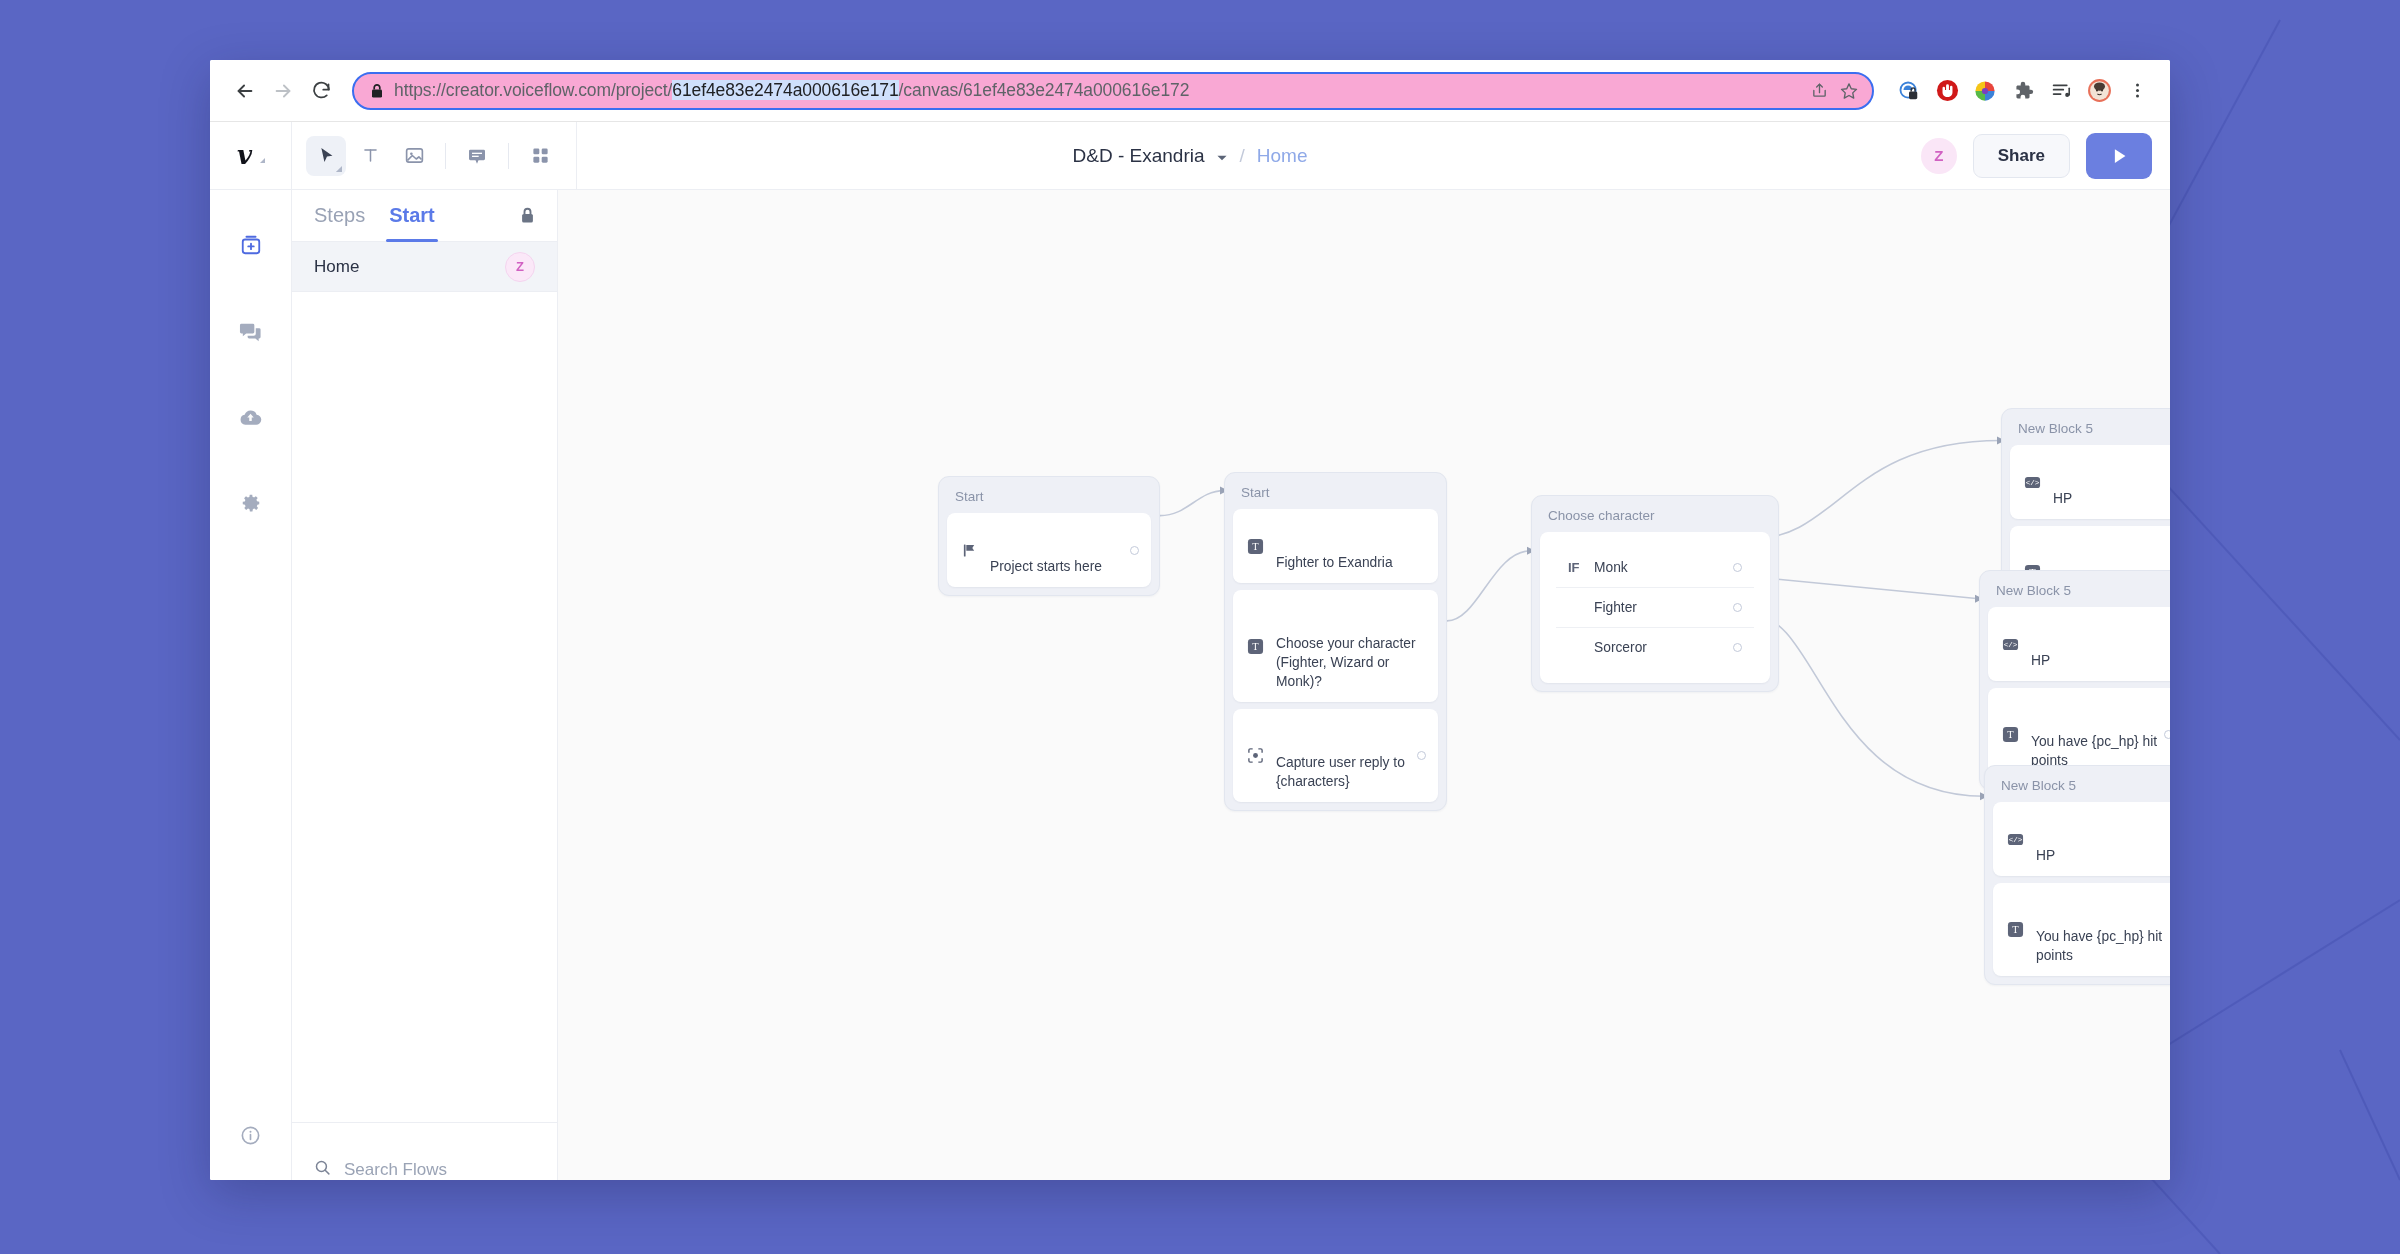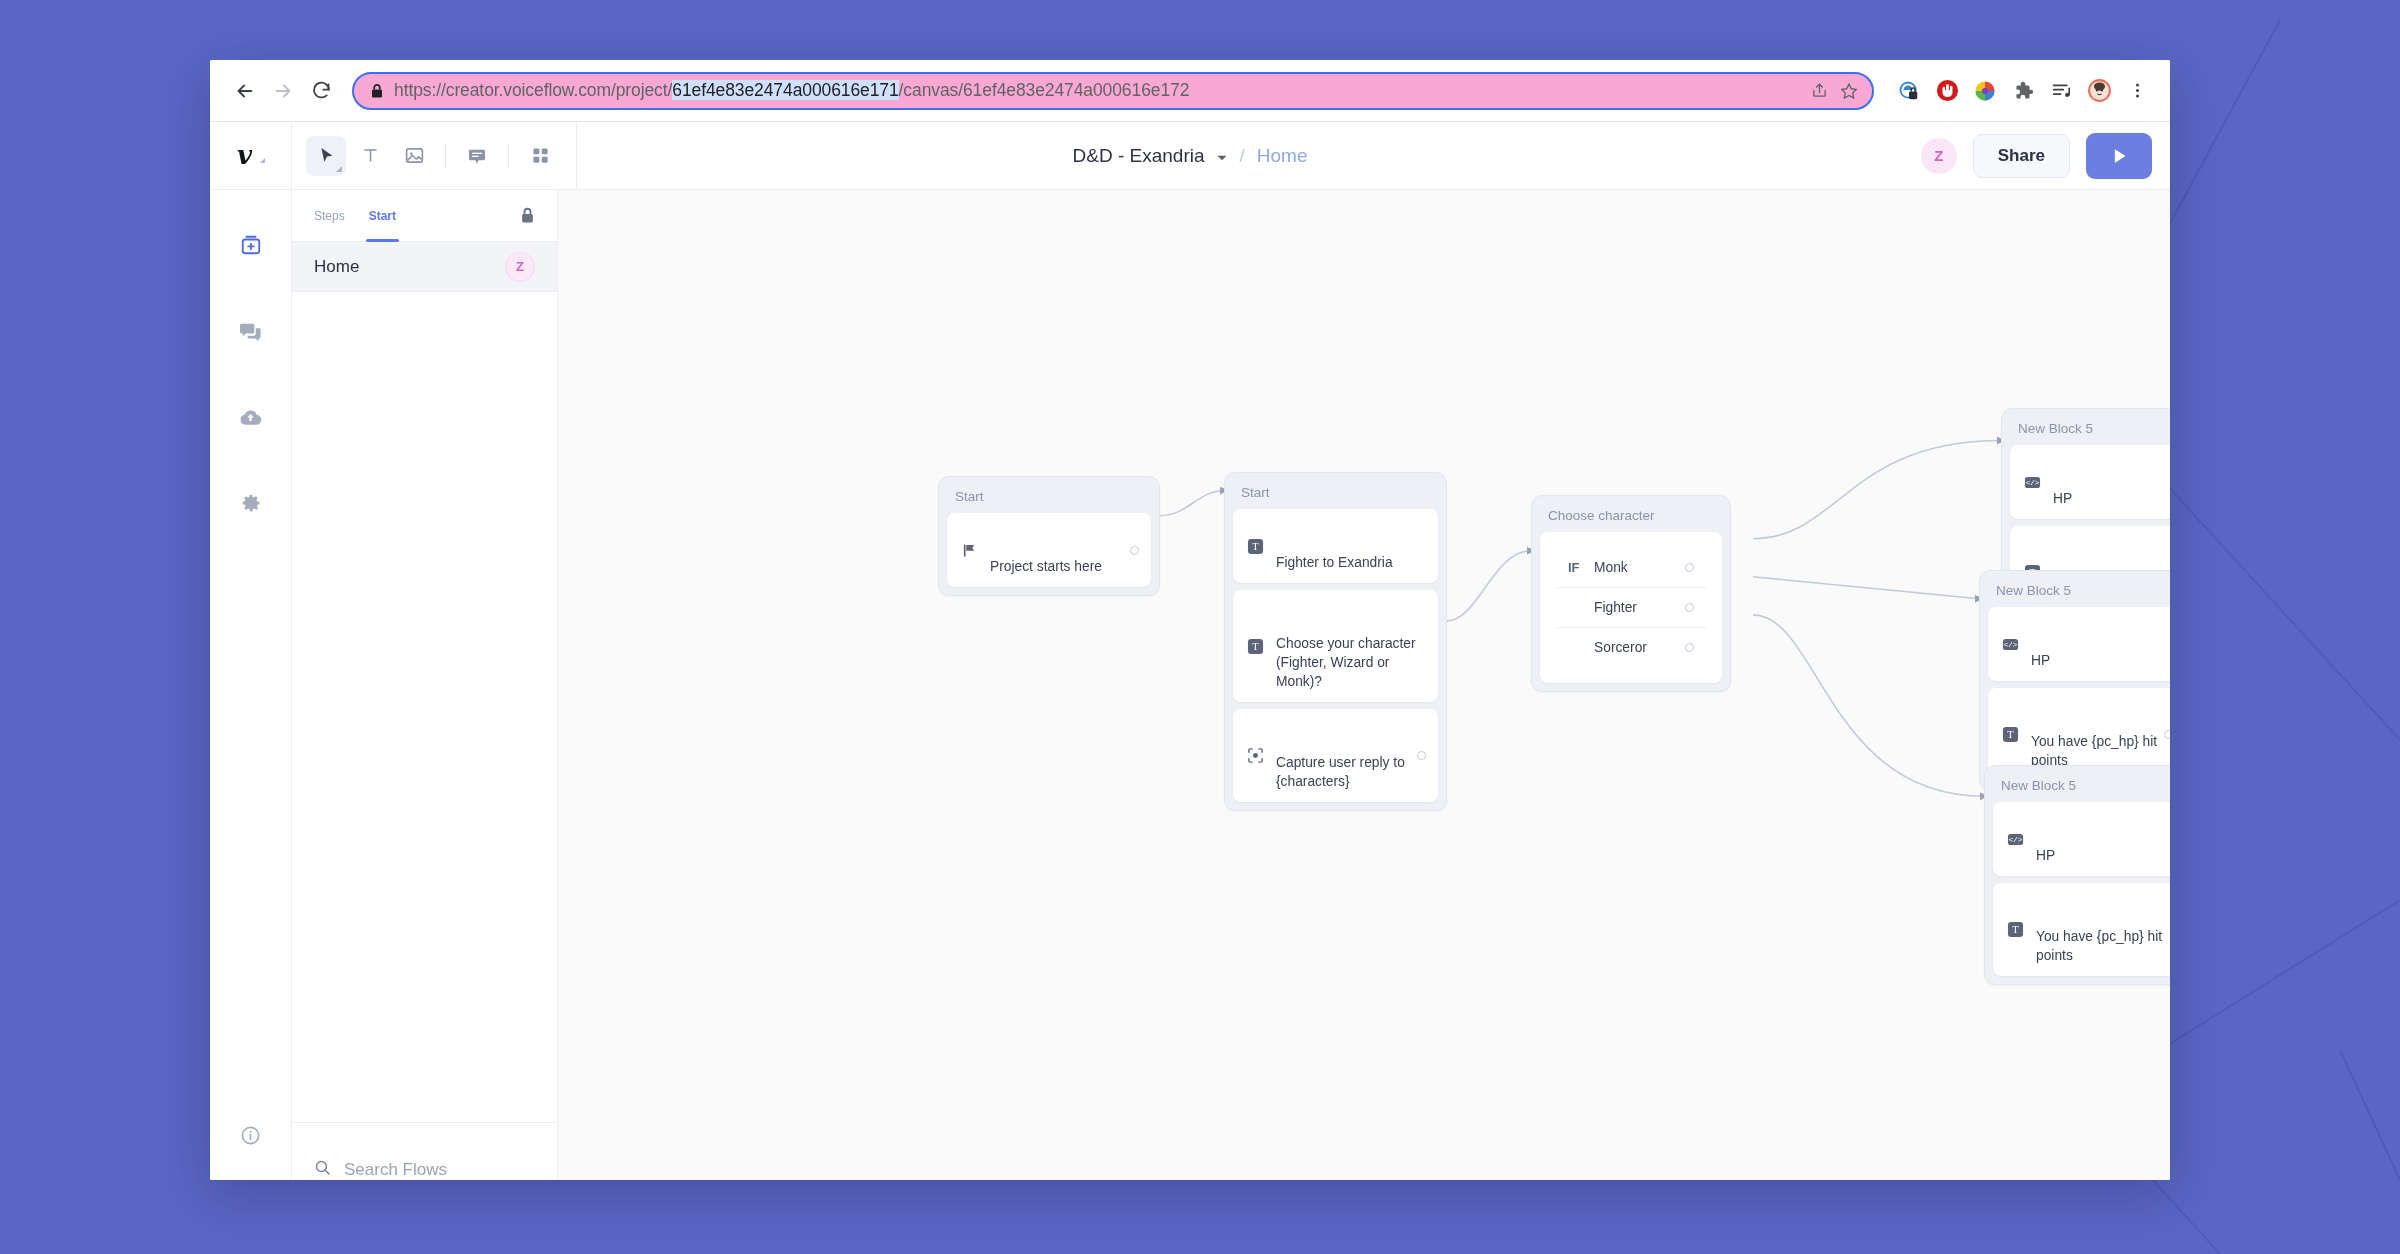--- a/index.html
+++ b/index.html
@@ -134,21 +134,21 @@
     width: 266px; flex: 0 0 266px;
     border-right: 1px solid #eceef3;
     display: flex; flex-direction: column; background: #fff;
   }
   .panel-tabs {
     height: 52px; flex: 0 0 52px;
     display: flex; align-items: center; gap: 24px;
     padding: 0 22px; border-bottom: 1px solid #eceef3;
     position: relative;
   }
-  .ptab { font-size: 12px; color: #99a2b5; cursor: pointer; height: 100%; display:flex; align-items:center; position:relative; font-weight:500;}
+  .ptab { font-size: 20px; color: #99a2b5; cursor: pointer; height: 100%; display:flex; align-items:center; position:relative; font-weight:500;}
   .ptab.active { color: #5b7ae8; font-weight: 600; }
   .ptab.active::after {
     content: ""; position: absolute; left: -3px; right: -3px; bottom: -1px;
     height: 3px; background: #5b7ae8; border-radius: 2px;
   }
   .lock-btn { margin-left: auto; color: #6b7485; display:flex; cursor:pointer;}
   .flow-row {
     height: 50px; display: flex; align-items: center;
     padding: 0 22px; background: #f2f4f8; cursor: pointer;
     border-bottom: 1px solid #eceef3;
@@ -534,21 +534,21 @@
                   <path d="M16 12v2.6a1.4 1.4 0 0 1-1.4 1.4H12"></path>
                   <path d="M6 16H3.4A1.4 1.4 0 0 1 2 14.6V12"></path>
                   <circle cx="9" cy="9" r="2.6" fill="#5d6478" stroke="none"></circle>
                 </svg>
             </span>
             <span class="step-tx" style="max-width:142px;">Capture user reply to {characters}</span>
             <span class="port"></span>
           </div>
         </div>
 
-        <div class="block" style="left:973px;top:305px;width:200px;">
+        <div class="block" style="left:973px;top:305px;width:248px;">
           <div class="block-title">Choose character</div>
           <div class="step cond-step">
             <div class="cond-row">
               <span class="cond-if">IF</span>
               <span class="cond-tx">Monk</span>
               <span class="port"></span>
             </div>
             <div class="cond-row">
               <span class="cond-blank"></span>
               <span class="cond-tx">Fighter</span>

